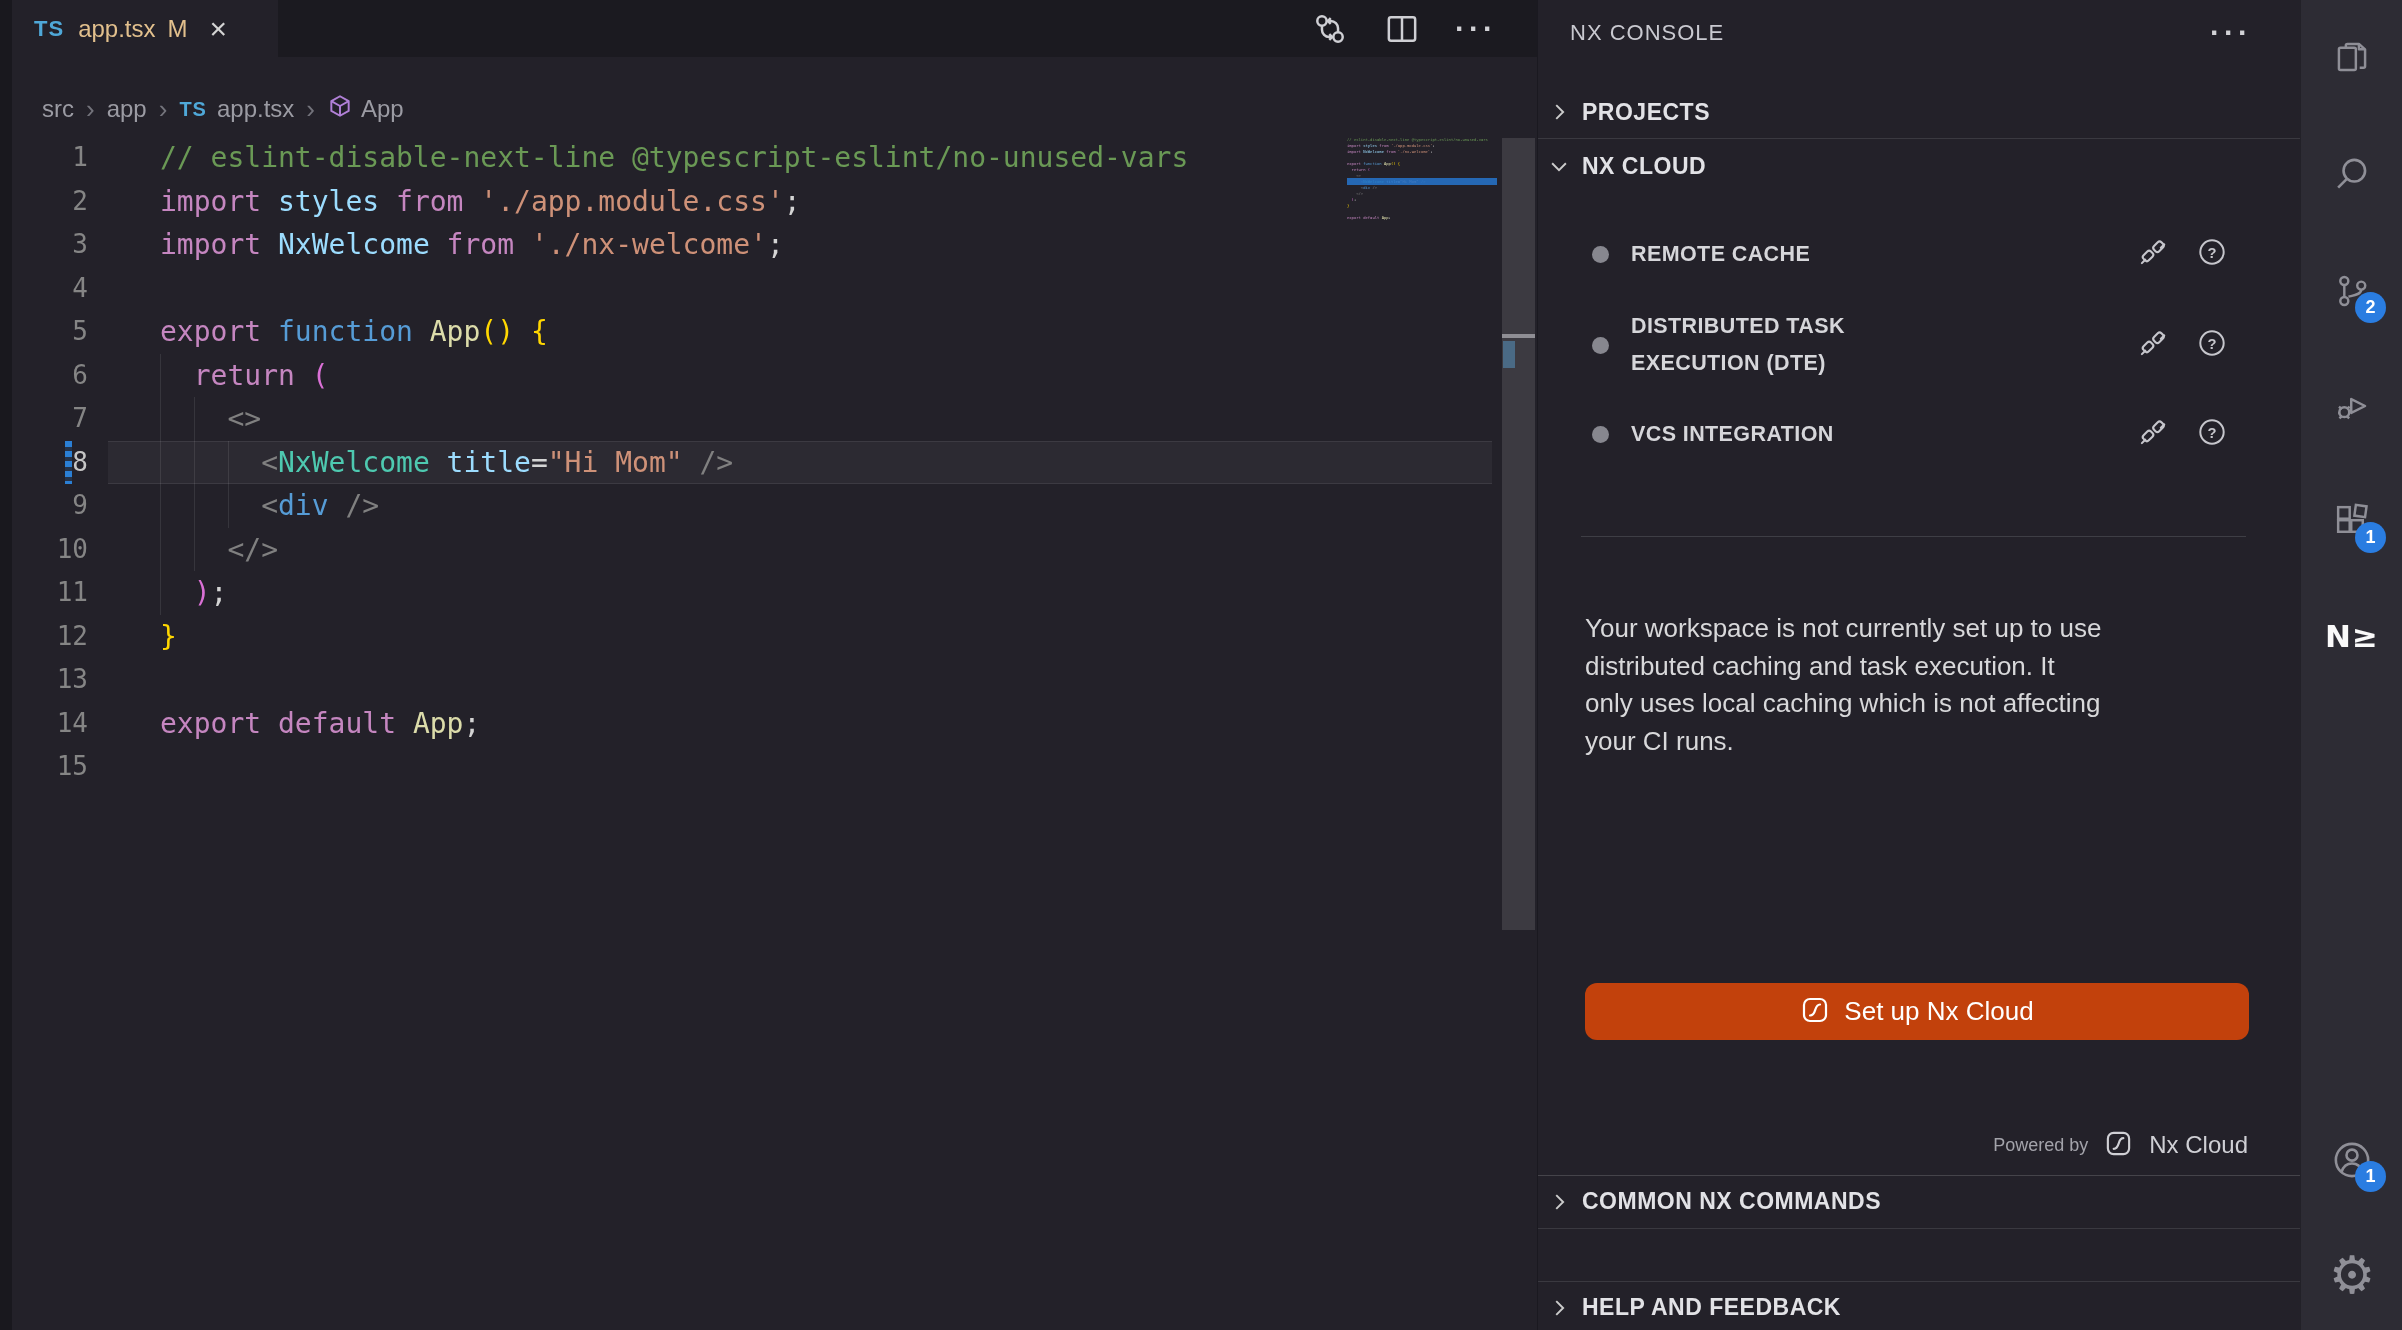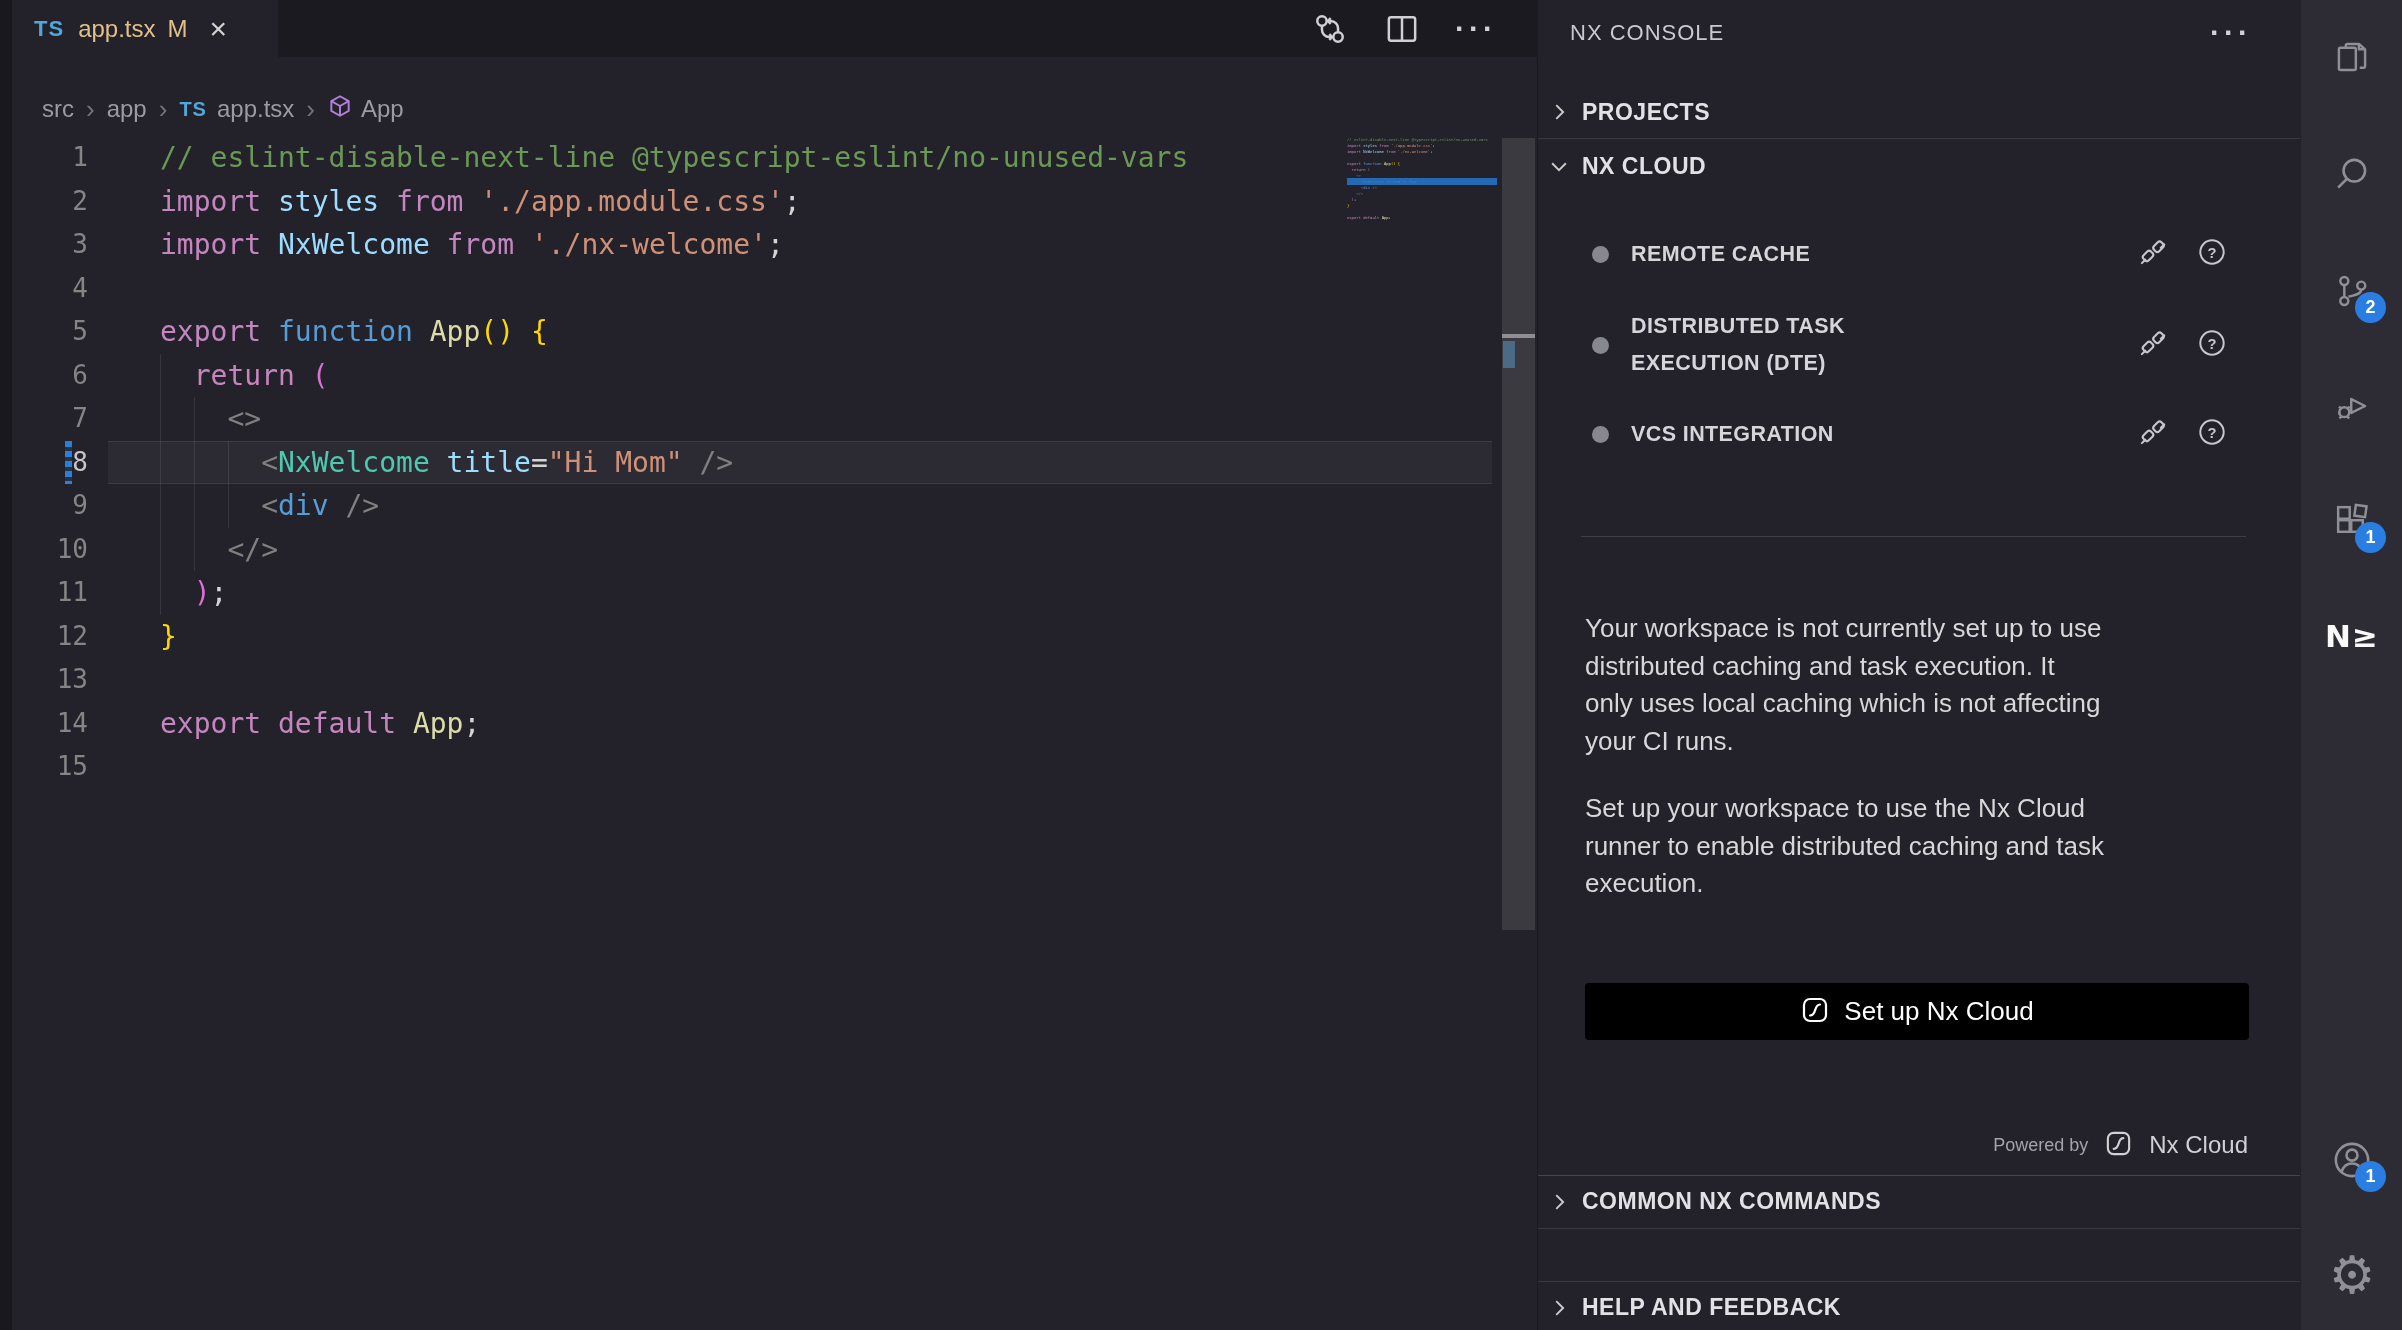--- a/index.html
+++ b/index.html
@@ -65,21 +65,21 @@
   .divider{position:absolute;height:1px;background:#3a3940;}
 
   .feature{position:absolute;left:0;width:100%;display:flex;align-items:center;}
   .feature .dot{width:17px;height:17px;border-radius:50%;background:#87878f;margin-left:54px;flex:none;}
   .feature .flabel{margin-left:22px;font-weight:bold;font-size:21.5px;line-height:37px;color:#d6d6da;
                    letter-spacing:.4px;white-space:pre-line;}
   .feature .ficons{margin-left:auto;margin-right:72px;display:flex;align-items:center;gap:26px;}
 
   .para{position:absolute;left:47px;width:690px;font-size:26px;line-height:37.5px;color:#d8d8da;white-space:pre-line;}
 
-  .cta{position:absolute;left:47px;top:983px;width:664px;height:57px;background:#000000;border:none;border-radius:4px;
+  .cta{position:absolute;left:47px;top:983px;width:664px;height:57px;background:#c2410c;border:none;border-radius:12px;
        display:flex;align-items:center;justify-content:center;gap:14px;cursor:pointer;}
   .cta .cta-label{color:#ffffff;font-size:26px;}
 
   .powered{position:absolute;right:52px;top:1122px;height:46px;display:flex;align-items:center;gap:16px;}
   .powered .pby{font-size:18px;color:#a3a3aa;}
   .powered .brand{font-size:24px;color:#cfcfd4;}
 
   
   .actbar{position:absolute;left:2300px;top:0;width:102px;height:1330px;background:#2d2c34;border-left:1px solid #222128;}
   .act-item{position:absolute;left:27px;width:48px;height:48px;display:flex;align-items:center;justify-content:center;cursor:pointer;}
@@ -298,23 +298,20 @@
         </span>
       </span>
     </div>
 
     <div class="divider" style="top:536px;left:43px;width:665px;background:#3e3e45;"></div>
 
     <div class="para" style="top:610px;">Your workspace is not currently set up to use
 distributed caching and task execution. It
 only uses local caching which is not affecting
 your CI runs.</div>
-    <div class="para" style="top:790px;">Set up your workspace to use the Nx Cloud
-runner to enable distributed caching and task
-execution.</div>
 
     <button class="cta">
       <span>
         <svg width="30" height="30" viewBox="0 0 30 30" fill="none" stroke="#ffffff" stroke-width="2.2" stroke-linecap="round">
           <rect x="4" y="4" width="22" height="22" rx="6"></rect>
           <path d="M10 20.5 c7 0 3.5 -11 10 -11"></path>
         </svg>
       </span>
       <span class="cta-label">Set up Nx Cloud</span>
     </button>

